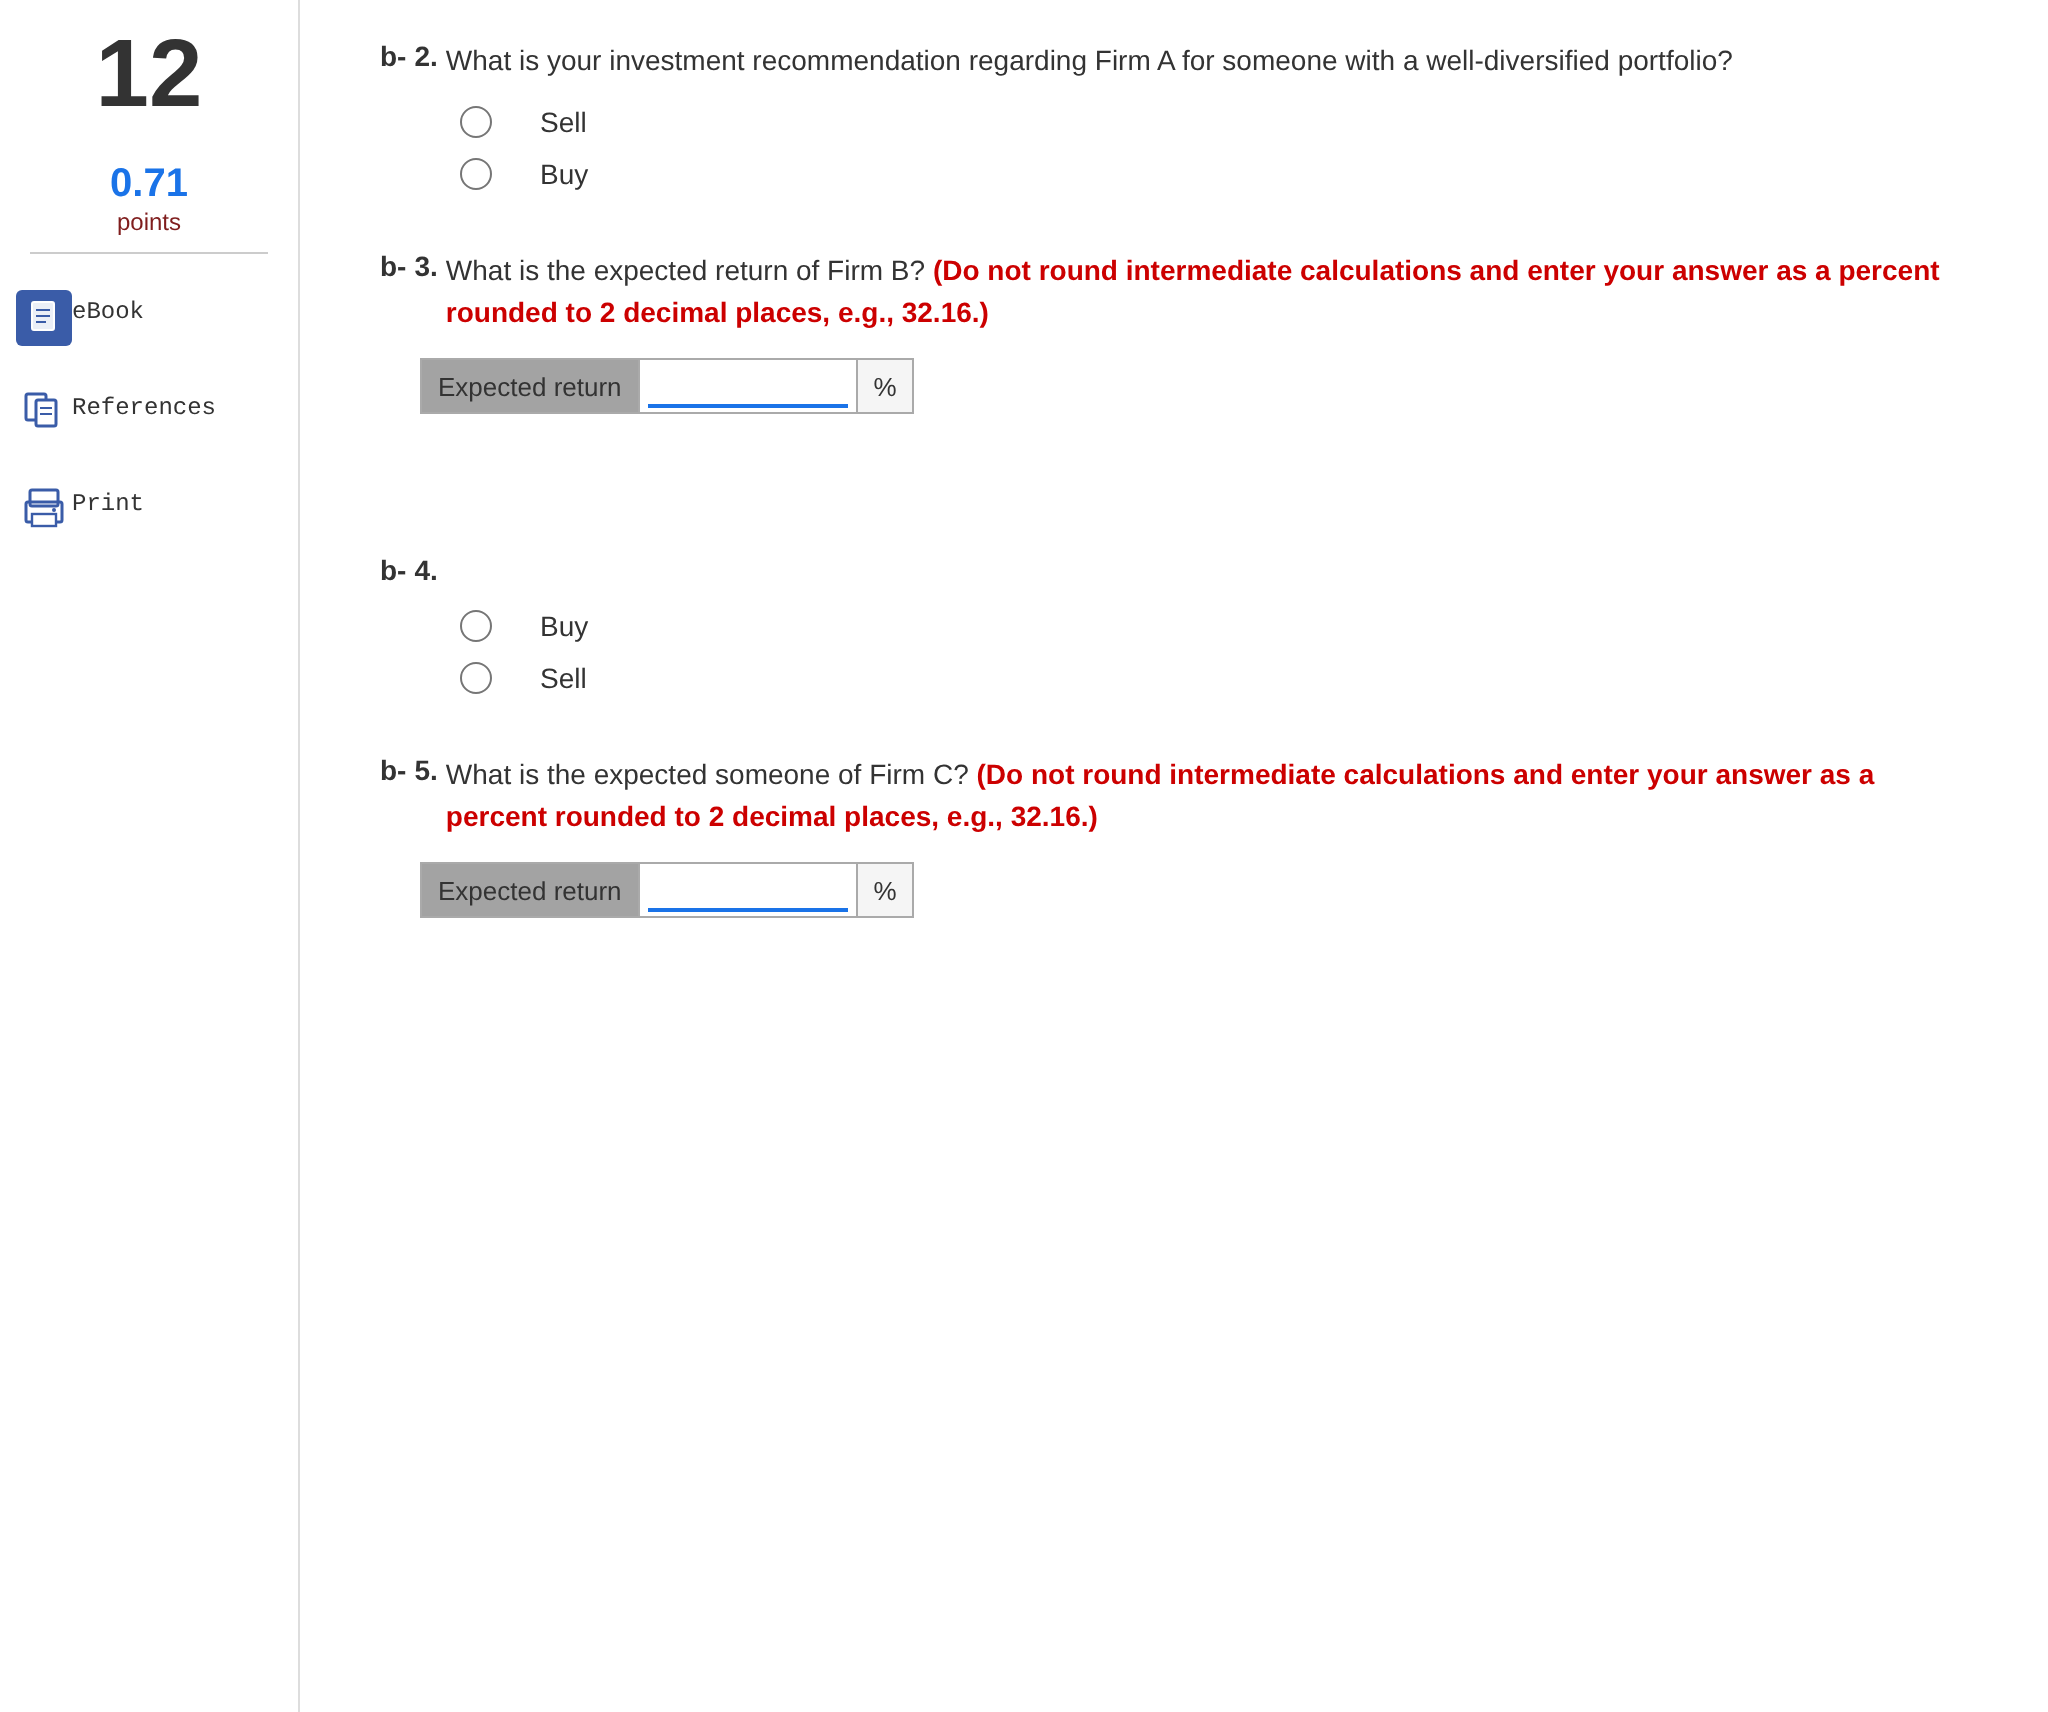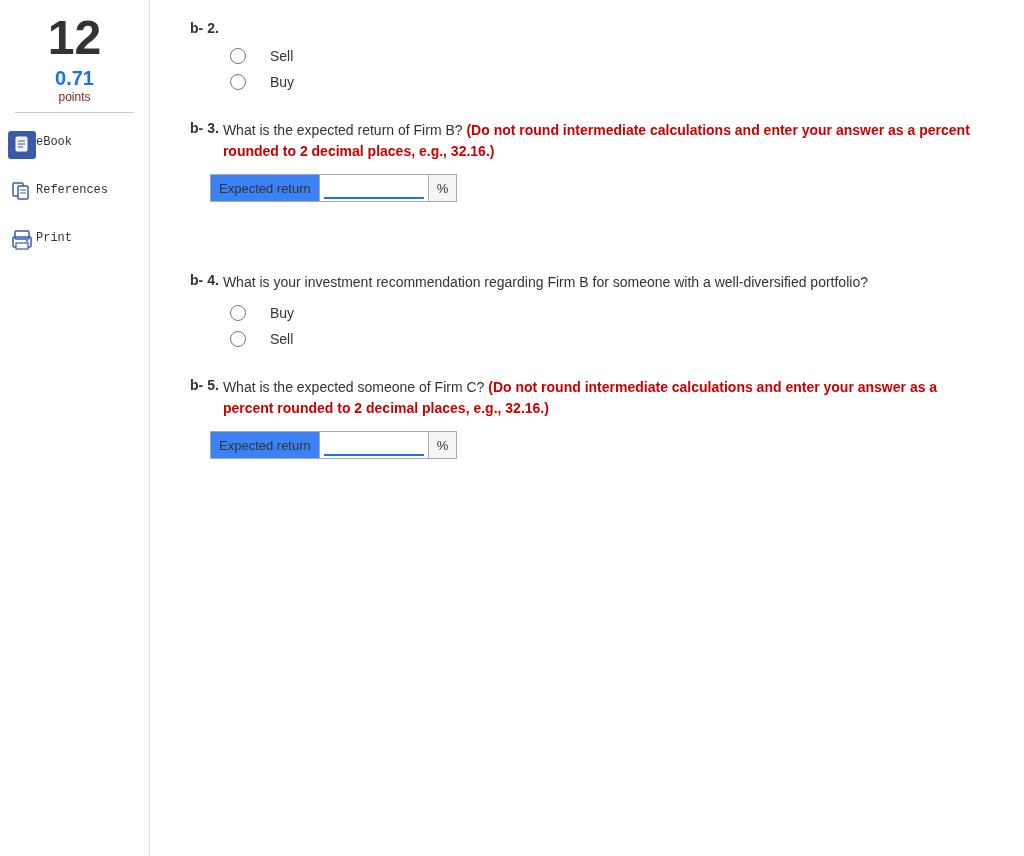--- a/index.html
+++ b/index.html
@@ -20,21 +20,21 @@
       padding: 10px 0;
       display: flex;
       flex-direction: column;
       align-items: center;
     }
 
     .question-number {
       font-size: 48px;
       font-weight: bold;
       color: #333;
-      margin-bottom: 2px;
+      margin-bottom: 16px;
       text-align: center;
     }
 
     .points-value {
       color: #1a73e8;
       font-size: 20px;
       font-weight: bold;
     }
 
     .points-label {
@@ -153,21 +153,21 @@
       margin-top: 10px;
     }
 
     .input-table td {
       border: 1px solid #aaa;
       padding: 4px 8px;
       font-size: 13px;
     }
 
     .input-table td.label-cell {
-      background: #3b82f6;
+      background: #a3a3a3;
       font-weight: normal;
       white-space: nowrap;
       color: #333;
     }
 
     .input-table td.input-cell {
       padding: 2px 4px;
     }
 
     .input-table td.unit-cell {
@@ -235,20 +235,21 @@
     <span class="sidebar-item-label">Print</span>
   </div>
 </div>
 
 <div class="main-content">
 
   <div class="question-block">
     <div class="question-prefix">
       <span style="font-weight:bold;">b-</span>
       <span style="font-weight:bold;">2.</span>
+      <span style="line-height:1.5;">What is your investment recommendation regarding Firm A for someone with a well-diversified portfolio?</span>
     </div>
 
     <div class="radio-group">
       <div class="radio-option">
         <input type="radio" name="b2" id="b2-sell" style="">
         <label for="b2-sell" class="radio-label">Sell</label>
       </div>
       <div class="radio-option">
         <input type="radio" name="b2" id="b2-buy" style="">
         <label for="b2-buy" class="radio-label">Buy</label>
@@ -278,21 +279,20 @@
     </tbody>
       </table>
   </div>
 
   <div class="section-spacer"></div>
 
   <div class="question-block">
     <div class="question-prefix">
       <span style="font-weight:bold;">b-</span>
       <span style="font-weight:bold;">4.</span>
-      <span style="line-height:1.5;">What is your investment recommendation regarding Firm B for someone with a well-diversified portfolio?</span>
     </div>
 
     <div class="radio-group">
       <div class="radio-option">
         <input type="radio" name="b4" id="b4-buy" style="">
         <label for="b4-buy" class="radio-label">Buy</label>
       </div>
       <div class="radio-option">
         <input type="radio" name="b4" id="b4-sell" style="">
         <label for="b4-sell" class="radio-label">Sell</label>

